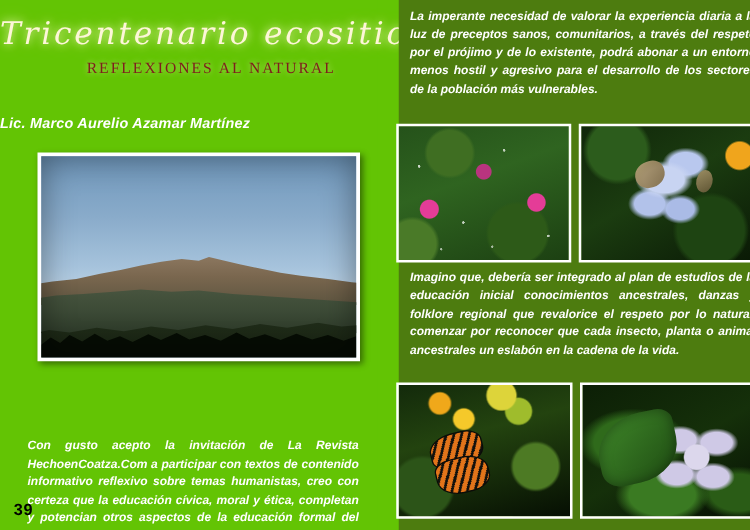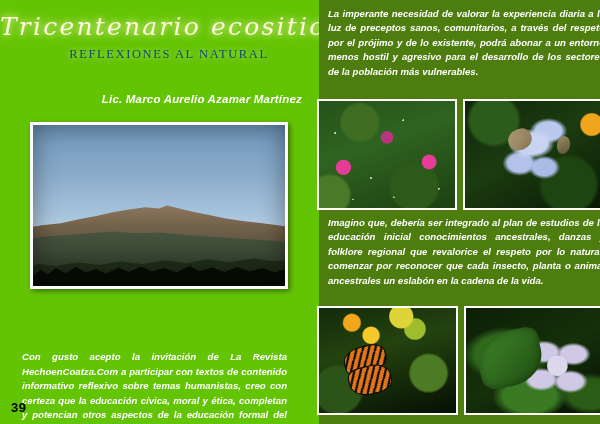--- a/index.html
+++ b/index.html
@@ -30,30 +30,30 @@
     color:#fdf6d8;
     text-shadow:0 0 7px rgba(255,255,200,.85), 0 0 14px rgba(255,255,170,.45);
     white-space:nowrap;
     margin:0;
     line-height:1.05;
   }
   .mag-subtitle{
     font-family:"Liberation Serif", serif;
     font-size:12.5px;
     letter-spacing:1.6px;
-    color:#0c4a6e;
+    color:#7f1d1d;
     text-transform:uppercase;
     text-shadow:0 0 5px rgba(255,255,200,.6);
     margin:7px 0 0 0;
     white-space:nowrap;
     padding-left:36px;
   }
   .author{
     position:absolute;left:0;top:93px;width:302px;
-    text-align:right;
+    text-align:left;
     font-size:11.5px;
     font-weight:bold;
     font-style:italic;
     color:#ffffff;
     letter-spacing:.2px;
     white-space:nowrap;
   }
 
   
   .mountain-frame{

